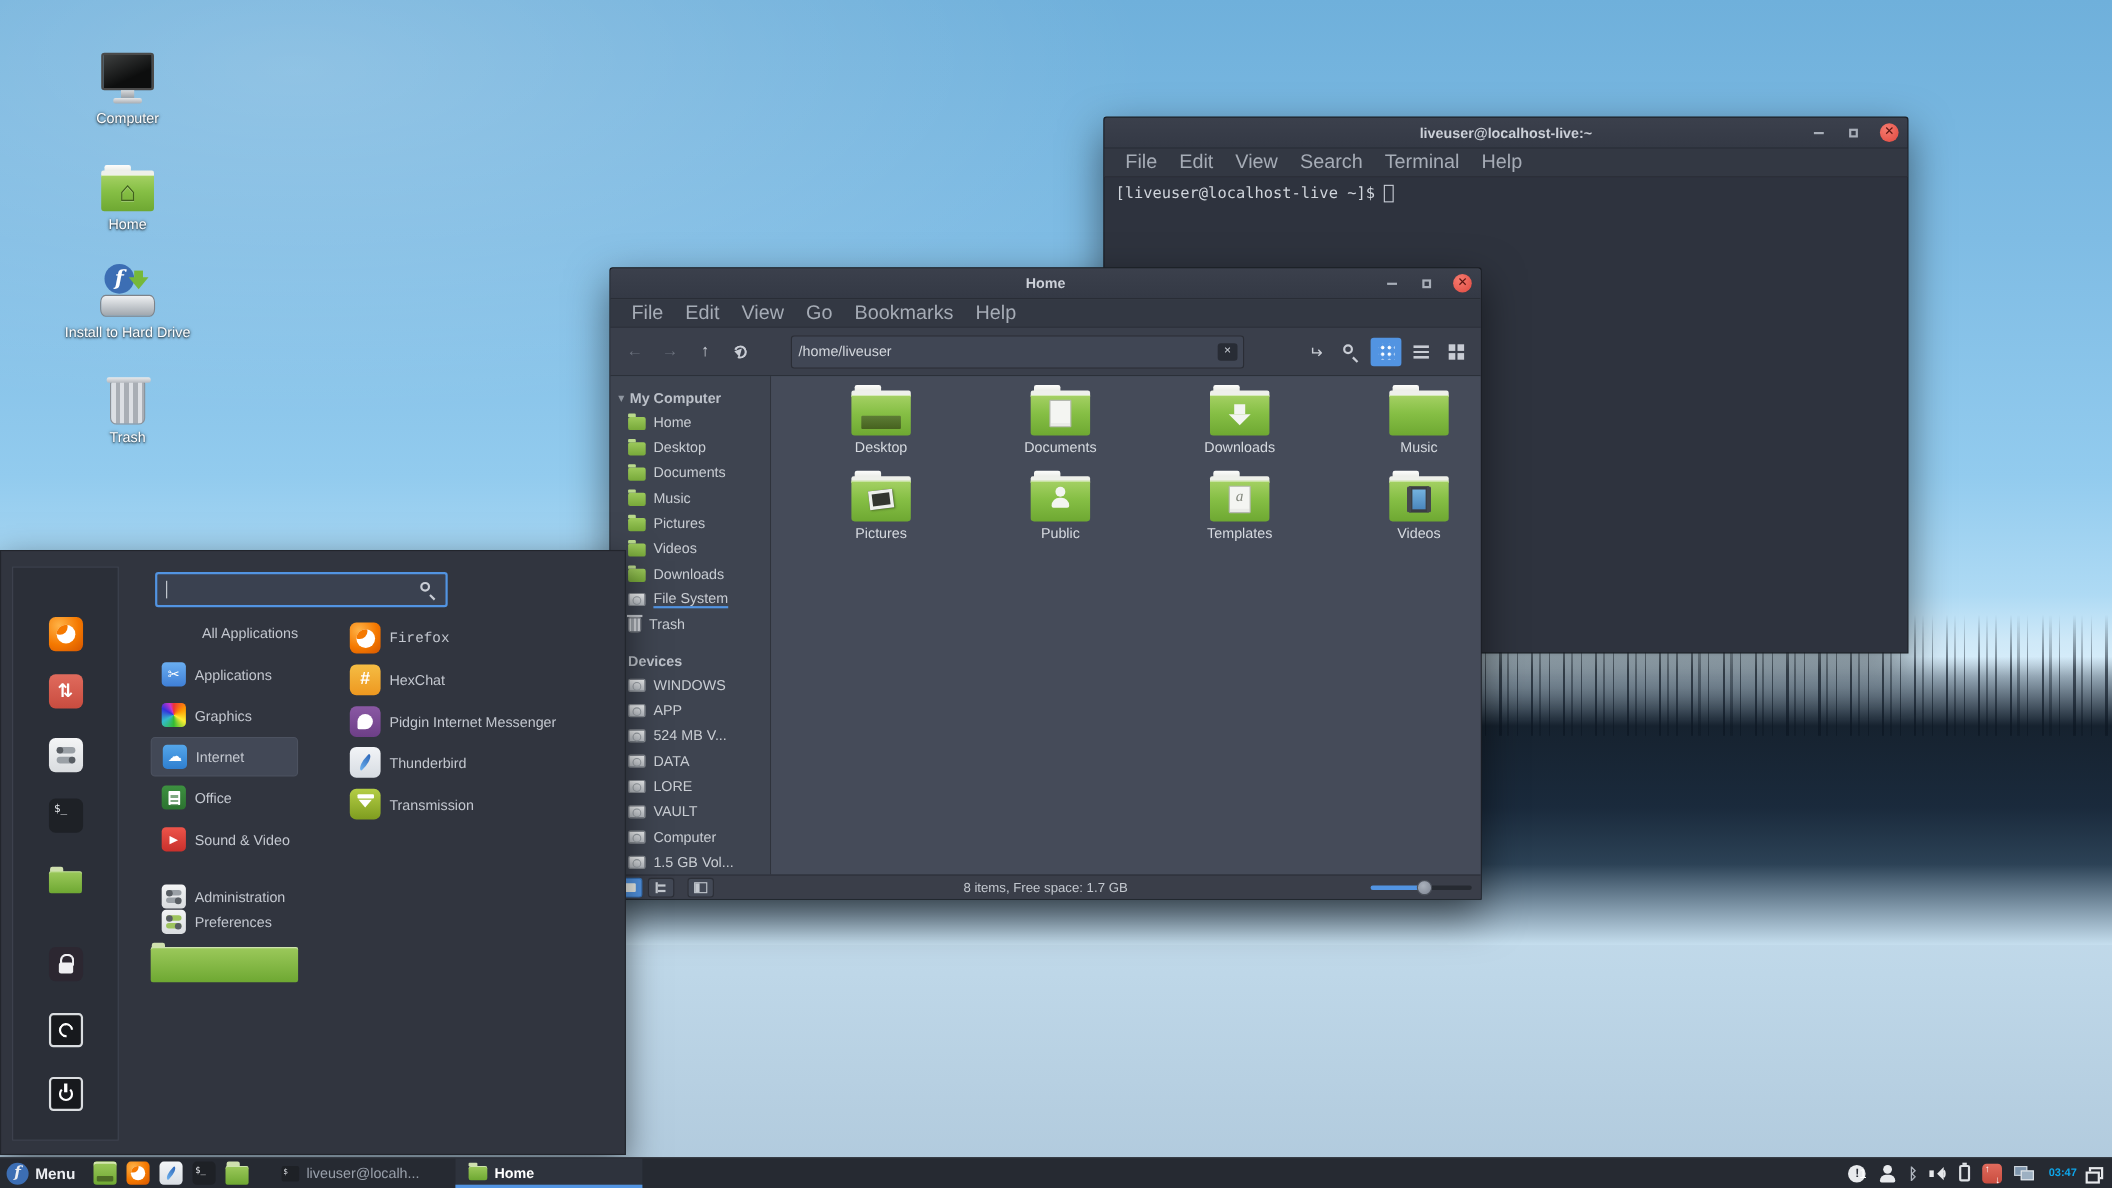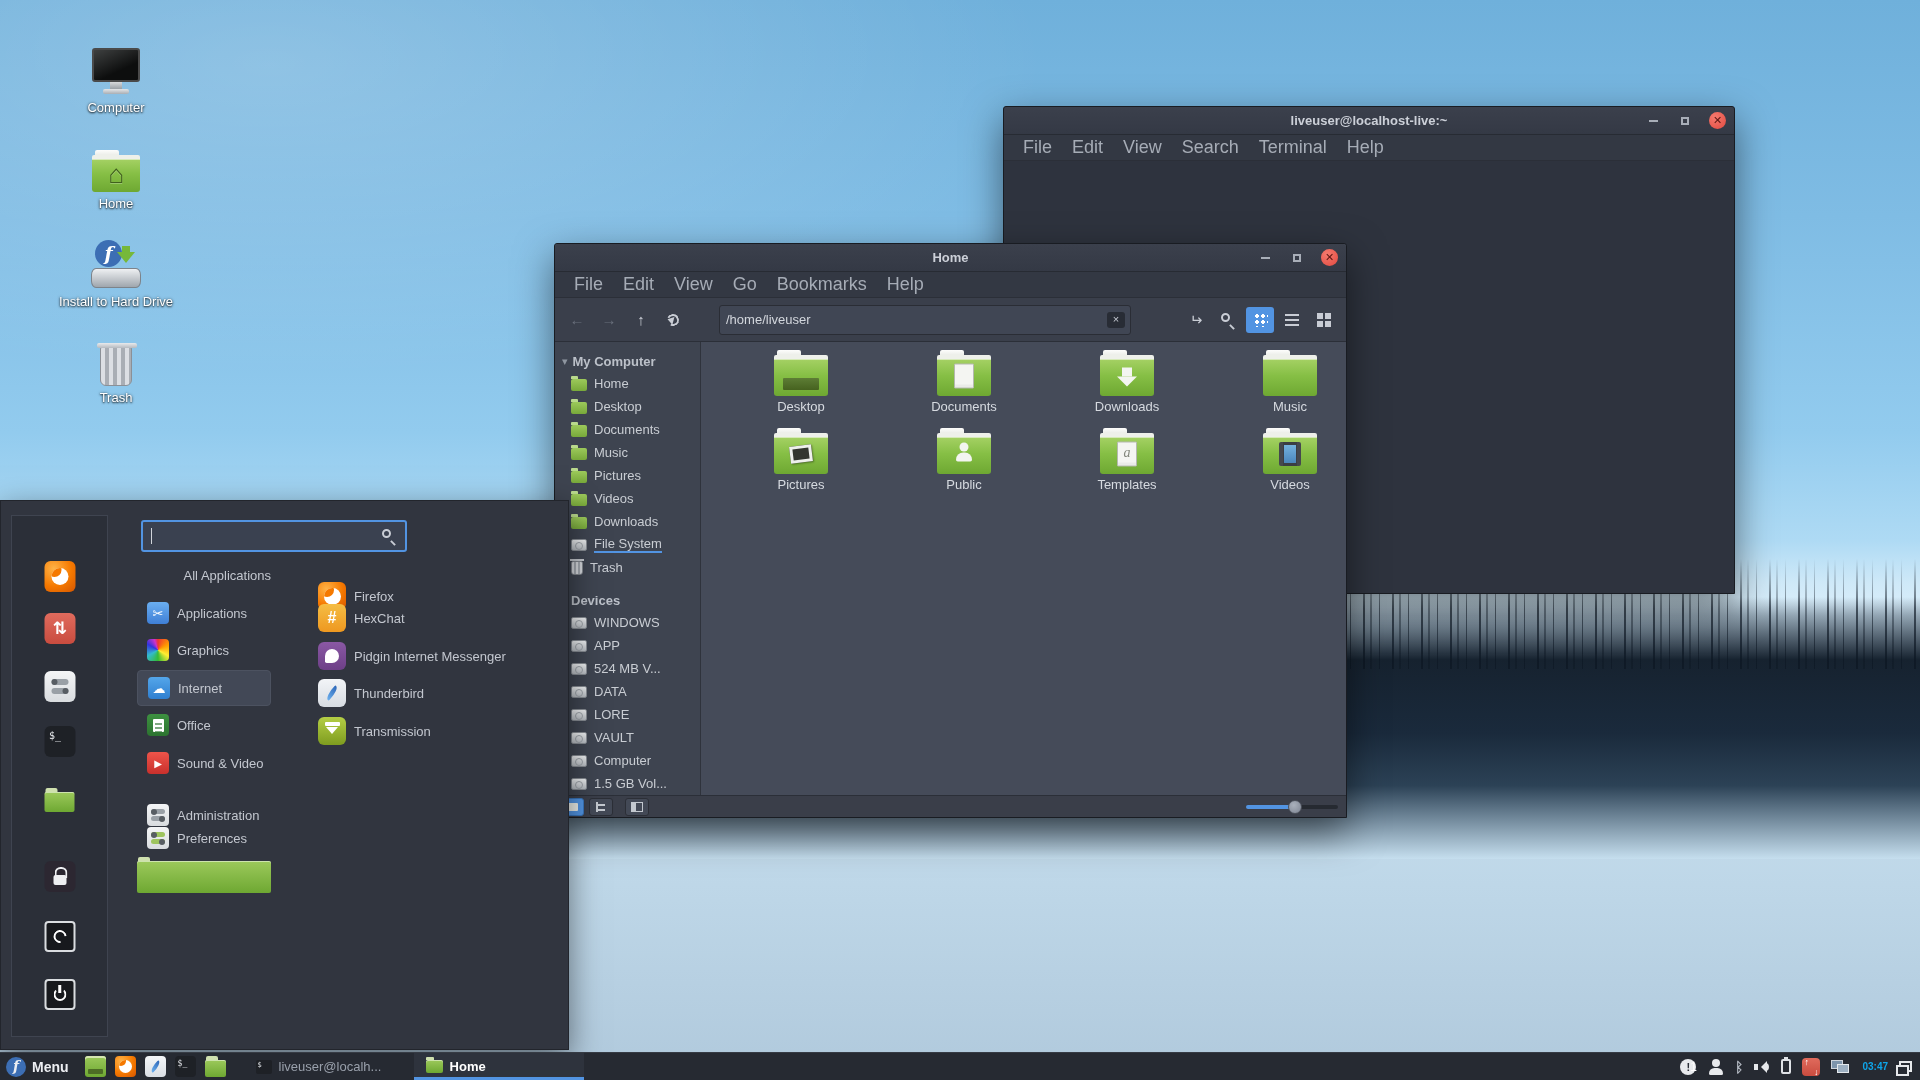--- a/index.html
+++ b/index.html
@@ -301,20 +301,24 @@
       </div>
     </div>
     <div class="menubar" id="term-menubar">
         <span class="menubar-item">File</span>
         <span class="menubar-item">Edit</span>
         <span class="menubar-item">View</span>
         <span class="menubar-item">Search</span>
         <span class="menubar-item">Terminal</span>
         <span class="menubar-item">Help</span>
       </div>
+    <div class="term-body">
+      <span>[liveuser@localhost-live ~]$</span>
+      <span class="term-cursor"></span>
+    </div>
   </div>
 
   <div class="win" id="fm-window">
     <div class="titlebar">
       <span class="title">Home</span>
       <div class="winbtns">
         <span class="wb wb-min">
             <i></i>
           </span>
         <span class="wb wb-max">
@@ -524,20 +528,21 @@
     <div class="fm-status">
       <span class="st-btn active">
           <span class="st-fold"></span>
         </span>
       <span class="st-btn">
           <span class="st-tree"></span>
         </span>
       <span class="st-btn" style="margin-left:12px;">
           <span class="st-pane"></span>
         </span>
+      <span class="st-text">8 items, Free space: 1.7 GB</span>
       <span class="zoomer">
         <span class="z-track">
             <span class="z-handle"></span>
           </span>
       </span>
     </div>
   </div>
 
   <div id="start-menu">
     <div id="fav-col">
@@ -633,21 +638,21 @@
           <span class="cic cic-places">
             <span class="bf-mini">
               <span class="t"></span>
               <span class="b"></span>
             </span>
           </span>
           <span>Places</span>
         </div>
       </div>
     <div id="app-col">
-        <div class="app-row" style="top: 16px;">
+        <div class="app-row" style="top: 0px; font-family: Liberation Mono, monospace;">
           <span class="appsq ic-firefox">
             <span class="fx-swirl"></span>
           </span>
           <span>Firefox</span>
         </div>
         <div class="app-row" style="top: 38px;">
           <span class="appsq ic-hexchat">#</span>
           <span>HexChat</span>
         </div>
         <div class="app-row" style="top: 76px;">

